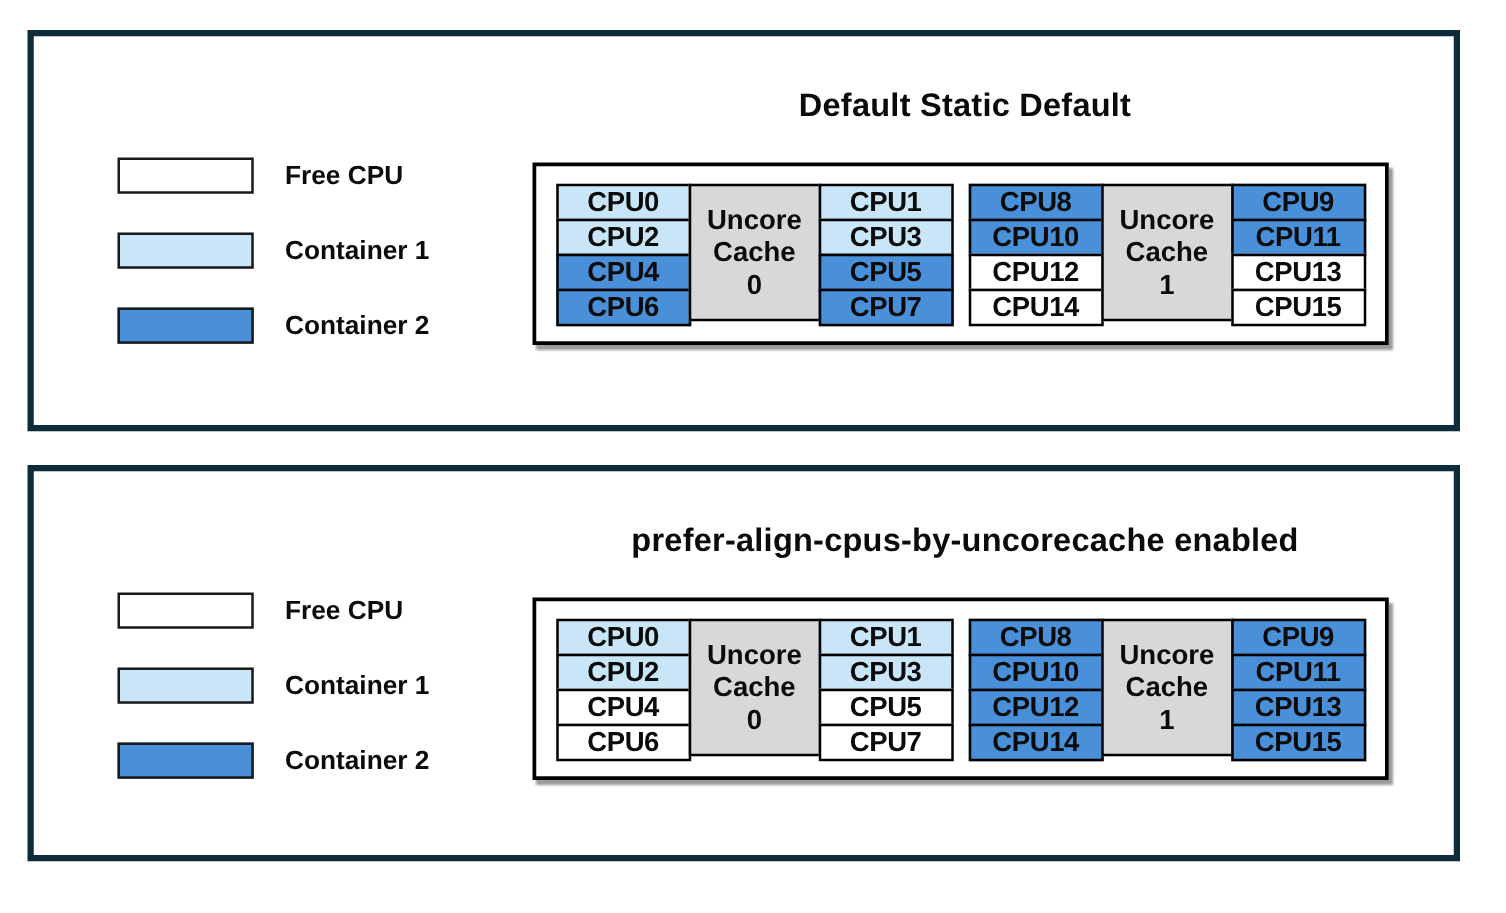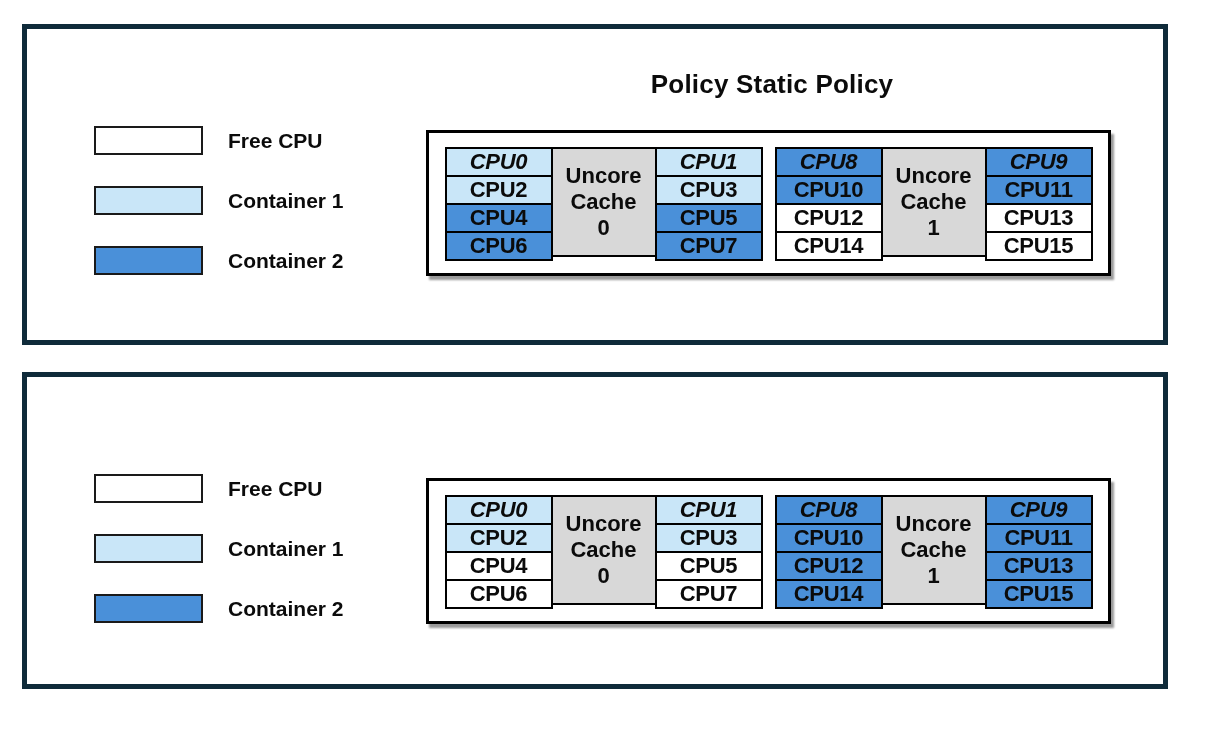--- a/index.html
+++ b/index.html
@@ -89,21 +89,21 @@
     border: 2px solid #000000;
     margin-top: -2px;
     display: flex;
     align-items: center;
     justify-content: center;
     font-size: 22px;
     font-weight: 700;
     color: #0b0b0b;
     letter-spacing: -0.3px;
   }
-  .cpu-cell:first-child { margin-top: 0; font-style: italic; }
+  .cpu-cell:first-child { margin-top: 0; }
 
   .cache-block {
     width: 106px;
     height: 110px;
     margin-left: -2px;
     margin-right: -2px;
     border: 2px solid #000000;
     display: flex;
     flex-direction: column;
     align-items: center;
@@ -116,21 +116,21 @@
     line-height: 26px;
     color: #0b0b0b;
   }
 </style>
 </head>
 <body>
 
 <div class="canvas">
 
   <section class="panel" id="panel-0">
-    <h2 class="panel-title">Policy Static Policy</h2>
+    <h2 class="panel-title">Default Static Default</h2>
     <div class="legend">
         <div class="legend-item">
           <div class="swatch" style="background: rgb(255, 255, 255);"></div>
           <div class="legend-label">Free CPU</div>
         </div>
         <div class="legend-item">
           <div class="swatch" style="background: rgb(201, 230, 248);"></div>
           <div class="legend-label">Container 1</div>
         </div>
         <div class="legend-item">
@@ -174,20 +174,21 @@
             <div class="cpu-cell" style="background: rgb(74, 144, 217);">CPU9</div>
             <div class="cpu-cell" style="background: rgb(74, 144, 217);">CPU11</div>
             <div class="cpu-cell" style="background: rgb(255, 255, 255);">CPU13</div>
             <div class="cpu-cell" style="background: rgb(255, 255, 255);">CPU15</div>
           </div>
         </div>
       </div>
   </section>
 
   <section class="panel" id="panel-1">
+    <h2 class="panel-title">prefer-align-cpus-by-uncorecache enabled</h2>
     <div class="legend">
         <div class="legend-item">
           <div class="swatch" style="background: rgb(255, 255, 255);"></div>
           <div class="legend-label">Free CPU</div>
         </div>
         <div class="legend-item">
           <div class="swatch" style="background: rgb(201, 230, 248);"></div>
           <div class="legend-label">Container 1</div>
         </div>
         <div class="legend-item">

